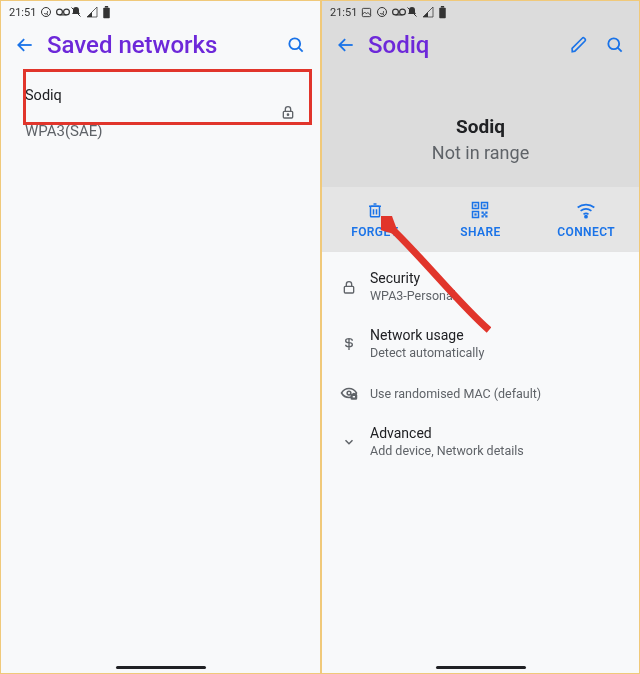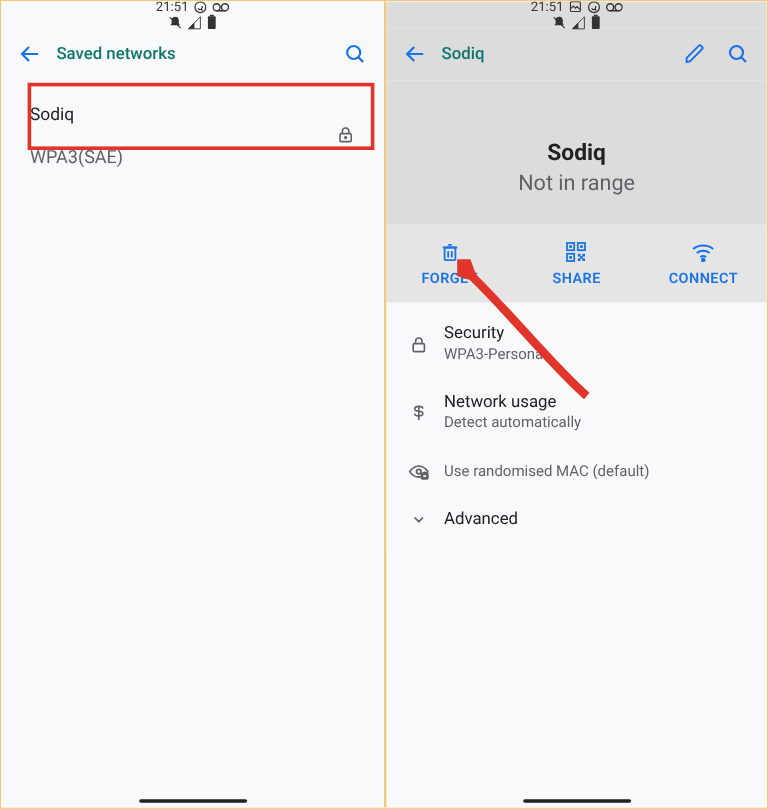--- a/index.html
+++ b/index.html
@@ -18,46 +18,45 @@
     background: #f8f9fa;
     overflow: hidden;
   }
   .pane + .pane { border-left: 2px solid #f0c97a; }
 
   
   .statusbar {
     height: 22px;
     display: flex;
     align-items: center;
-    justify-content: center;
+    justify-content: flex-start;
     padding: 0 8px;
     font-size: 11px;
     color: #333;
     background: transparent;
-    flex-direction: column;
   }
   .statusbar .left, .statusbar .right { display: flex; align-items: center; gap: 4px; }
   .statusbar svg { display: block; }
 
   
   .appbar {
     height: 44px;
     display: flex;
     align-items: center;
     padding: 0 6px;
   }
   .appbar .back {
     width: 36px; height: 36px;
     display: flex; align-items: center; justify-content: center;
     color: #1a73e8;
   }
   .appbar .title {
     flex: 1;
-    color: #0f766e;
-    font-size: 14px;
+    color: #6d28d9;
+    font-size: 24px;
     font-weight: 500;
     padding-left: 4px;
   }
   .appbar .action {
     width: 36px; height: 36px;
     display: flex; align-items: center; justify-content: center;
     color: #1a73e8;
   }
 
   
@@ -377,20 +376,21 @@
     </div>
 
     <div class="detail-row">
       <div class="leading">
         <svg width="14" height="14" viewBox="0 0 24 24" fill="none" stroke="currentColor" stroke-width="2.5">
             <polyline points="6 9 12 15 18 9"></polyline>
           </svg>
       </div>
       <div class="text">
         <div class="primary">Advanced</div>
+        <div class="secondary">Add device, Network details</div>
       </div>
     </div>
   </div>
 
   <svg class="arrow-annot" style="top:215px; left:59px;" width="110" height="120" viewBox="0 0 110 120">
     <defs>
       <marker id="ah" markerWidth="14" markerHeight="12" refX="2" refY="6" orient="auto">
         <path d="M12 0 L0 6 L12 12 Z" fill="#e1352b"></path>
       </marker>
     </defs>

